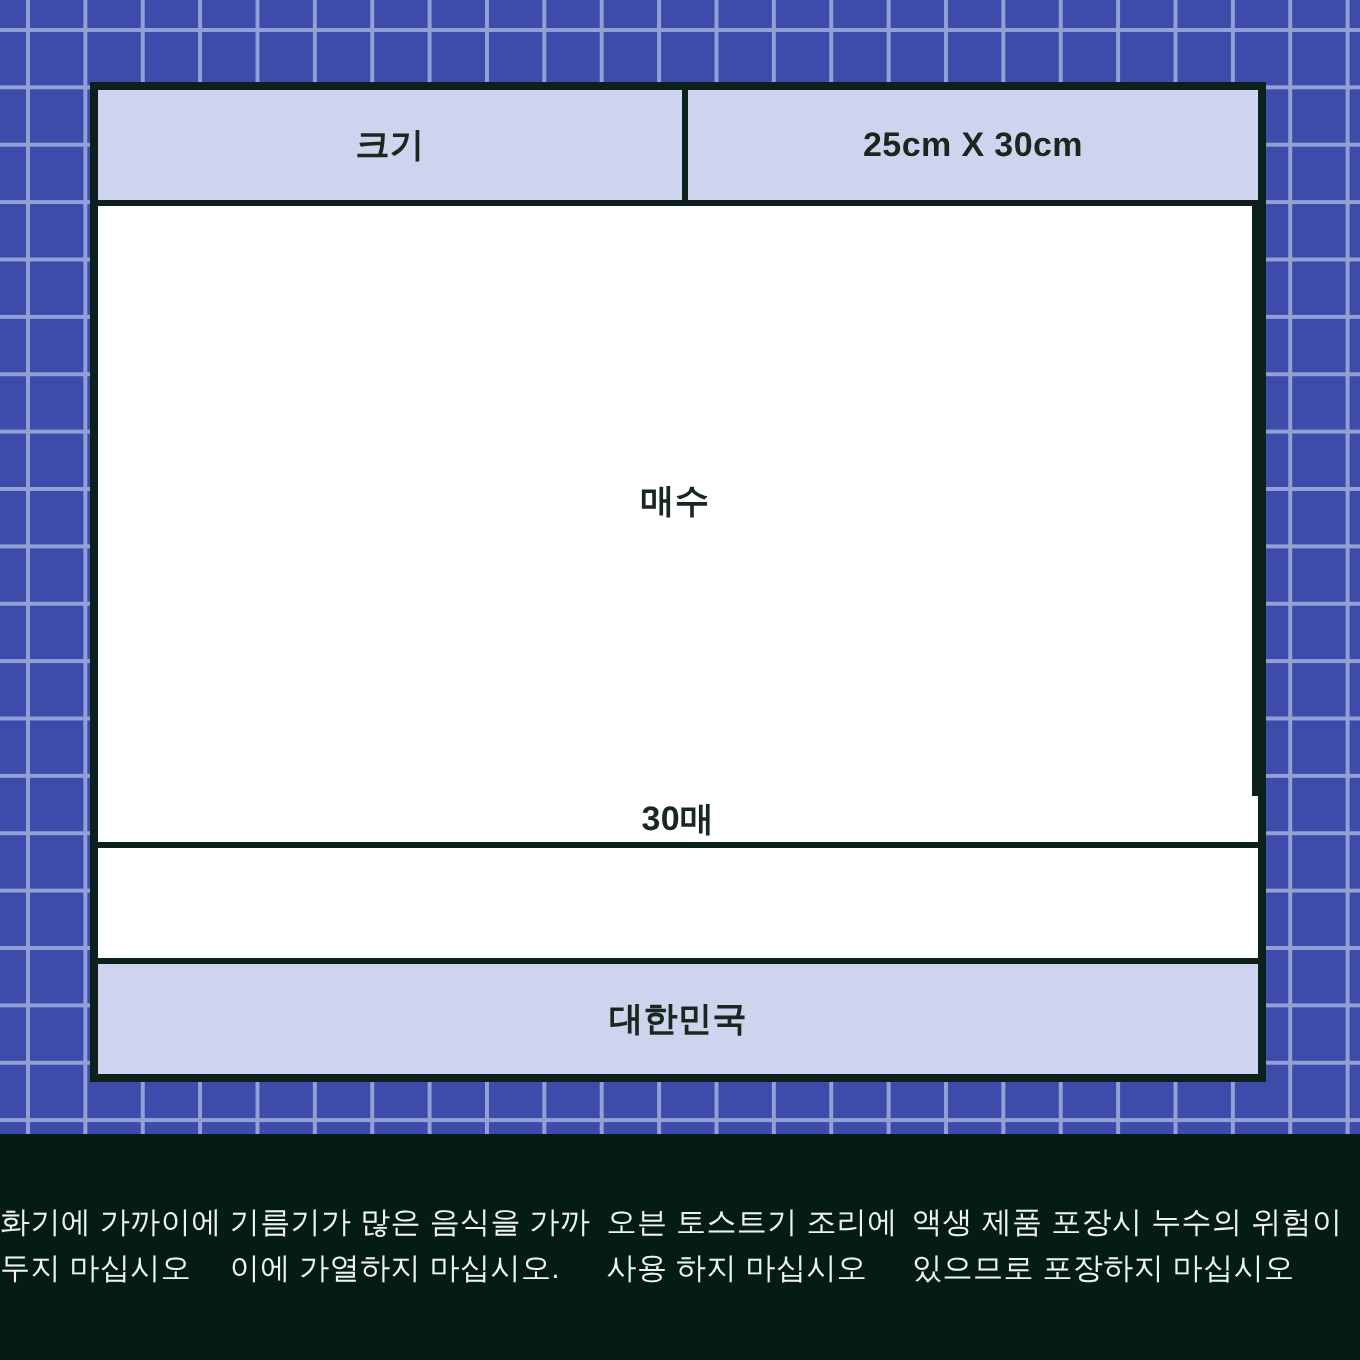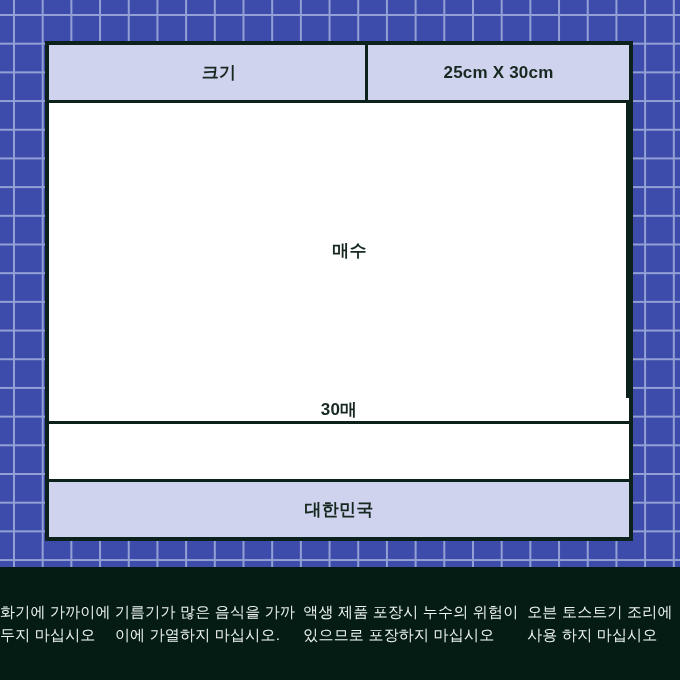--- a/index.html
+++ b/index.html
@@ -50,21 +50,20 @@
   .spec-row:first-child { border-top: none; }
   .spec-row.bg-a { background: var(--cell-lavender); }
   .spec-row.bg-b { background: var(--cell-white); flex-direction: column; }
   .cell-label {
     flex: 0 0 295px;
     border-right: 3px solid var(--border-dark);
     display: flex;
     align-items: center;
     justify-content: center;
     text-align: center;
-    margin-left: 24px;
   }
   .cell-value {
     flex: 1;
     display: flex;
     align-items: center;
     justify-content: center;
     text-align: center;
   }
 
   .warning-footer {
@@ -100,15 +99,15 @@
   <div class="spec-row bg-b">
   </div>
   <div class="spec-row bg-a">
     <div class="cell-value">대한민국</div>
   </div>
 </div>
 
 <div class="warning-footer">
   <div>화기에 가까이에 두지 마십시오</div>
   <div>기름기가 많은 음식을 가까이에 가열하지 마십시오.</div>
+  <div>오븐 토스트기 조리에 사용 하지 마십시오</div>
   <div>액생 제품 포장시 누수의 위험이 있으므로 포장하지 마십시오</div>
-  <div>오븐 토스트기 조리에 사용 하지 마십시오</div>
 </div>
 
 </body></html>

